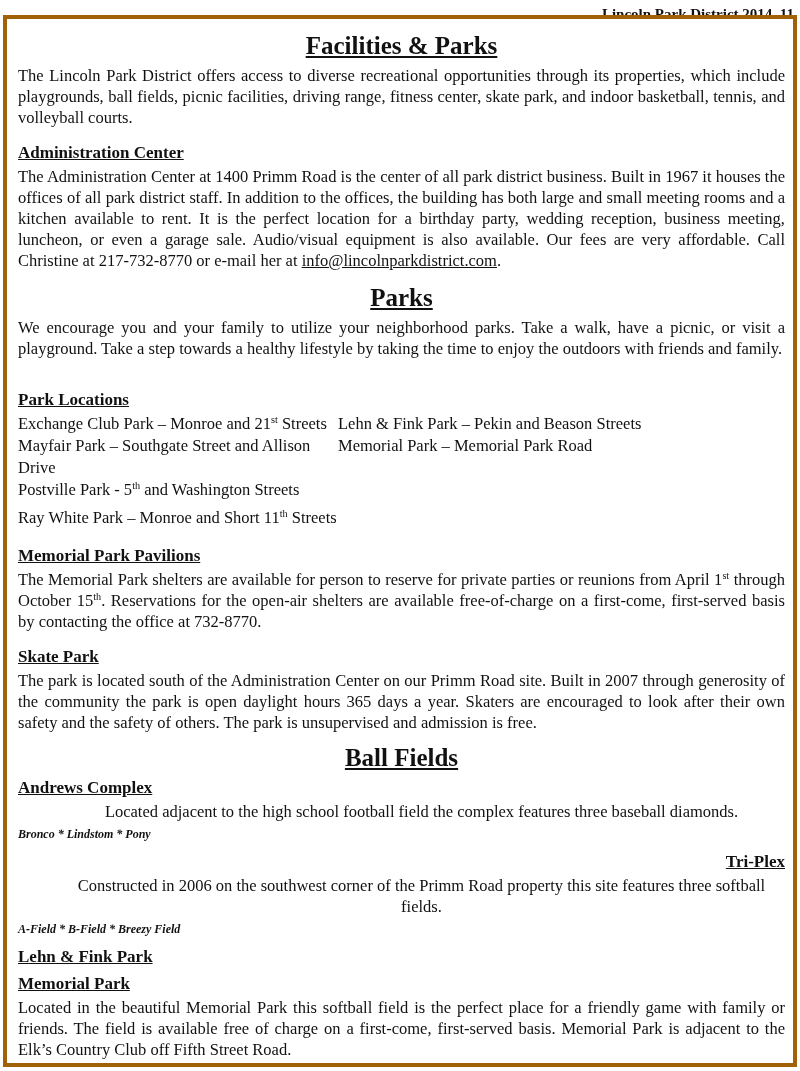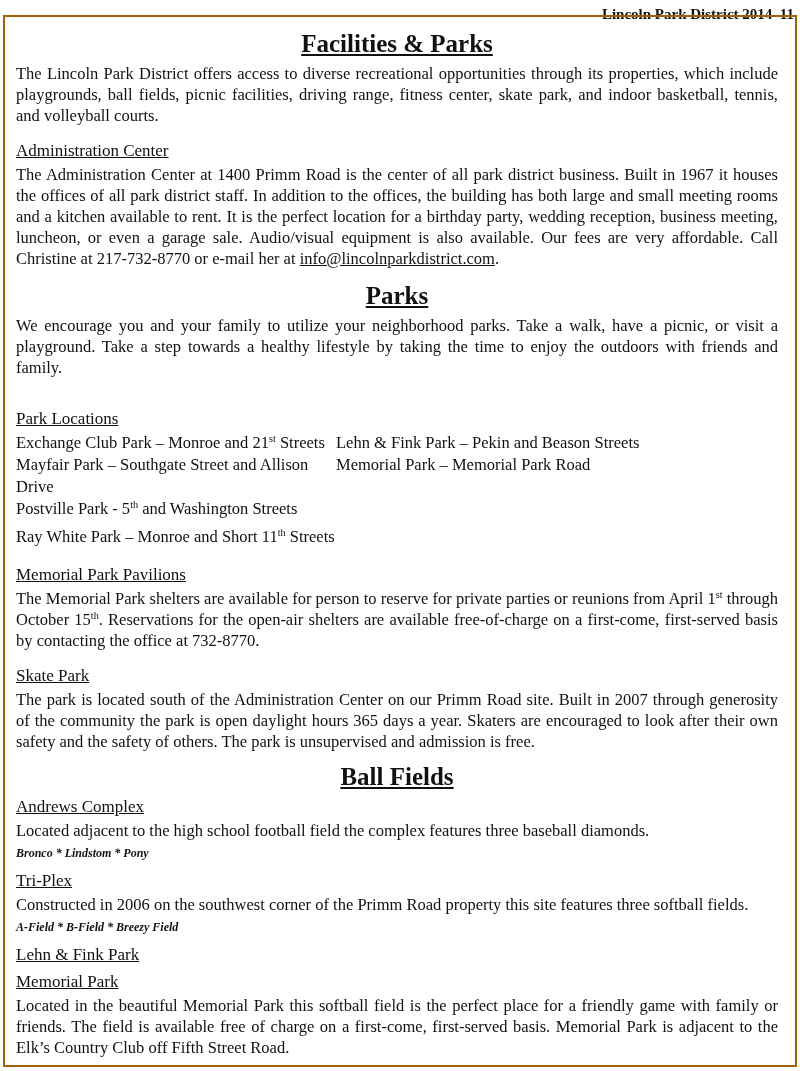--- a/index.html
+++ b/index.html
@@ -15,46 +15,46 @@
     text-align: right;
     font-weight: bold;
     font-size: 15px;
     line-height: 15px;
     padding: 7px 6px 0 0;
     white-space: pre;
   }
   .border-box {
     position: absolute;
     left: 3px; right: 3px; top: 15px; bottom: 4px;
-    border: 2px solid #a16207;
-    padding: 6px 17px 6px 11px;
+    border: 4px solid #a16207;
+    padding: 6px 8px 6px 11px;
     overflow: hidden;
   }
   .h1 {
     font-size: 25px;
     font-weight: bold;
     text-align: center;
     text-decoration: underline;
     line-height: 29px;
     margin: 6px 0 5px 0;
   }
   .sub {
     font-size: 17px;
-    font-weight: normal;
+    font-weight: bold;
     text-decoration: underline;
     line-height: 21px;
     margin: 11px 0 3px 0;
   }
   p.body {
     font-size: 16.5px;
     line-height: 21px;
     text-align: justify;
     margin: 2px 0 0 0;
   }
-  p.single { text-align: left; }
+  p.single { text-align: center; margin-left: 40px; }
   sup { font-size: 0.62em; vertical-align: super; line-height: 0; }
   .fields-line {
     font-size: 12px;
     line-height: 21px;
     font-weight: bold;
     font-style: italic;
     margin: 2px 0 0 0;
   }
   .loc-grid {
     display: grid;
@@ -101,21 +101,21 @@
 
   <div class="sub gap-lg">Skate Park</div>
   <p class="body">The park is located south of the Administration Center on our Primm Road site. Built in 2007 through generosity of the community the park is open daylight hours 365 days a year. Skaters are encouraged to look after their own safety and the safety of others. The park is unsupervised and admission is free.</p>
 
   <div class="h1" style="margin-top:10px;">Ball Fields</div>
 
   <div class="sub" style="margin-top:4px;">Andrews Complex</div>
   <p class="body single">Located adjacent to the high school football field the complex features three baseball diamonds.</p>
   <div class="fields-line">Bronco * Lindstom * Pony</div>
 
-  <div class="sub" style="margin-top:6px;">Tri-Plex</div>
+  <div class="sub" style="margin-top:6px;text-align:right;">Tri-Plex</div>
   <p class="body single">Constructed in 2006 on the southwest corner of the Primm Road property this site features three softball fields.</p>
   <div class="fields-line">A-Field * B-Field * Breezy Field</div>
 
   <div class="sub" style="margin-top:6px;">Lehn &amp; Fink Park</div>
 
   <div class="sub" style="margin-top:6px;">Memorial Park</div>
   <p class="body">Located in the beautiful Memorial Park this softball field is the perfect place for a friendly game with family or friends. The field is available free of charge on a first-come, first-served basis. Memorial Park is adjacent to the Elk’s Country Club off Fifth Street Road.</p>
 
 </div>
 

